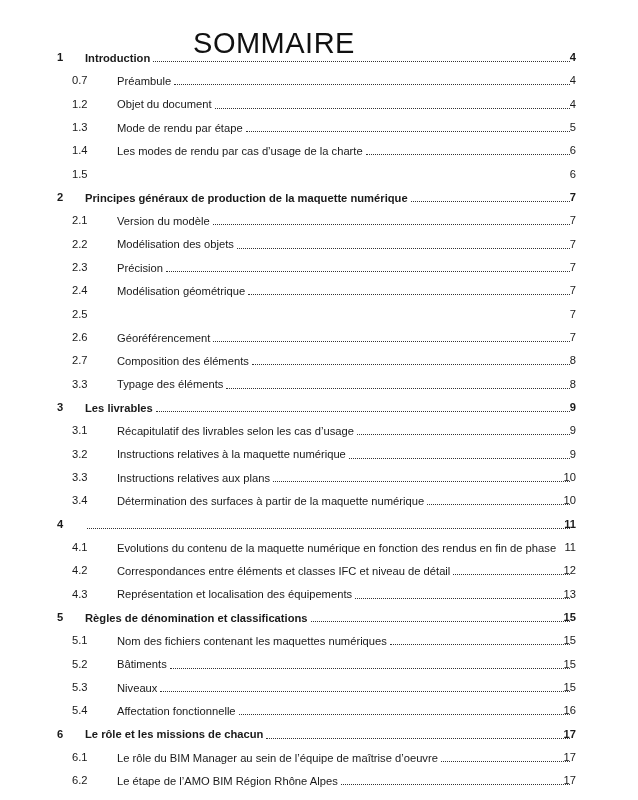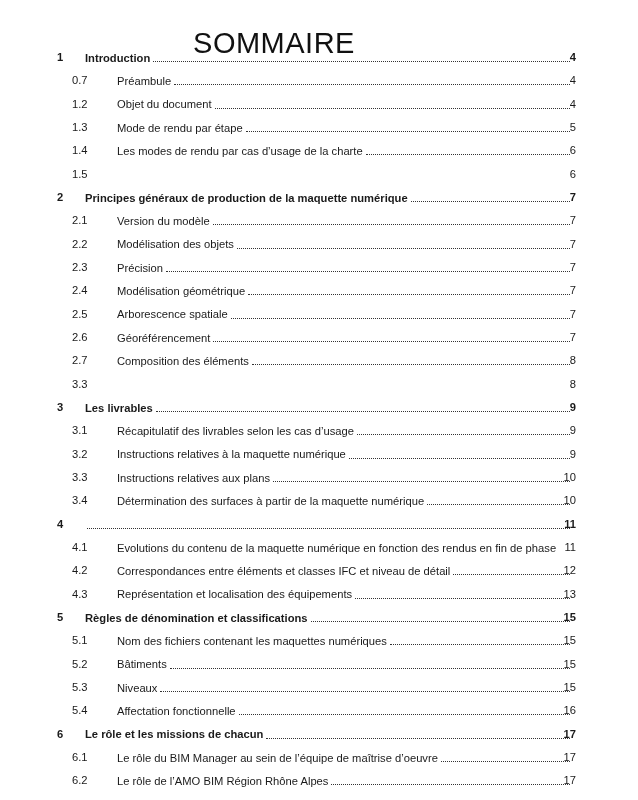--- a/index.html
+++ b/index.html
@@ -197,44 +197,44 @@
   <div class="toc-row lvl2">
       <span class="num">2.4</span>
       <span class="line">
         <span class="label">Modélisation géométrique</span>
         <span class="leader"></span>
       </span>
       <span class="page">7</span>
     </div>
   <div class="toc-row lvl2">
       <span class="num">2.5</span>
-      <span class="line">
-        <span class="label">Arborescence spatiale</span>
-        <span class="leader"></span>
-      </span>
       <span class="page">7</span>
     </div>
   <div class="toc-row lvl2">
       <span class="num">2.6</span>
       <span class="line">
         <span class="label">Géoréférencement</span>
         <span class="leader"></span>
       </span>
       <span class="page">7</span>
     </div>
   <div class="toc-row lvl2">
       <span class="num">2.7</span>
       <span class="line">
         <span class="label">Composition des éléments</span>
         <span class="leader"></span>
       </span>
       <span class="page">8</span>
     </div>
   <div class="toc-row lvl2">
       <span class="num">3.3</span>
+      <span class="line">
+        <span class="label">Typage des éléments</span>
+        <span class="leader"></span>
+      </span>
       <span class="page">8</span>
     </div>
 
   <div class="toc-row lvl1">
       <span class="num">3</span>
       <span class="line">
         <span class="label">Les livrables</span>
         <span class="leader"></span>
       </span>
       <span class="page">9</span>
@@ -357,18 +357,18 @@
       <span class="num">6.1</span>
       <span class="line">
         <span class="label">Le rôle du BIM Manager au sein de l’équipe de maîtrise d’oeuvre</span>
         <span class="leader"></span>
       </span>
       <span class="page">17</span>
     </div>
   <div class="toc-row lvl2">
       <span class="num">6.2</span>
       <span class="line">
-        <span class="label">Le rôle de l’AMO BIM Région Rhône Alpes</span>
+        <span class="label">Le étape de l’AMO BIM Région Rhône Alpes</span>
         <span class="leader"></span>
       </span>
       <span class="page">17</span>
     </div>
 </div>
 
 </body></html>

